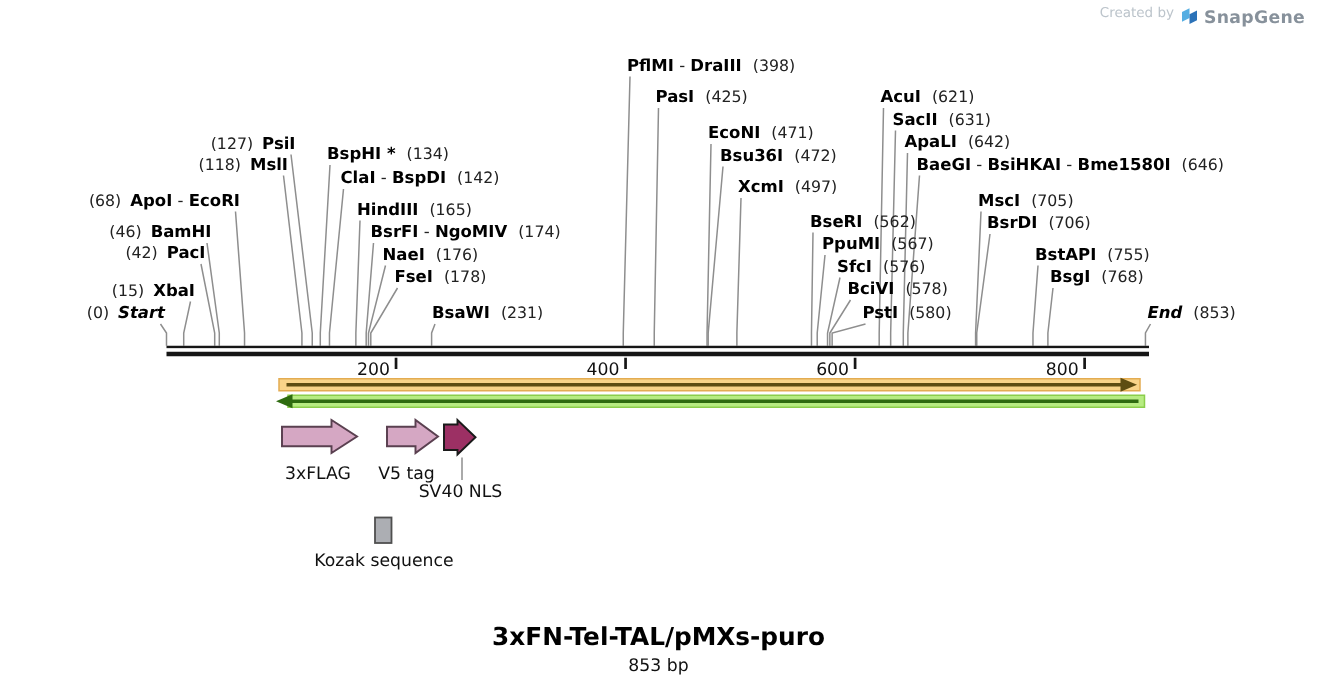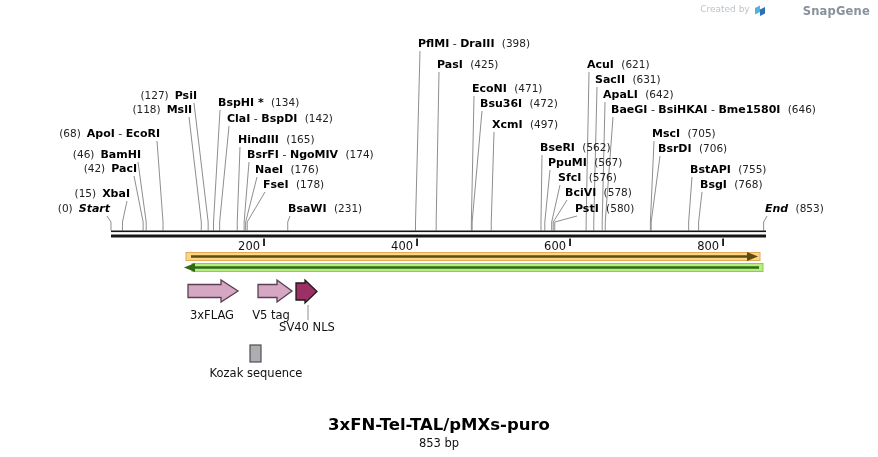--- a/index.html
+++ b/index.html
@@ -25,21 +25,21 @@
 <body>
 
 <div class="canvas">
 
   <div class="logo">
     <span class="created-by" style="color: rgb(188, 196, 203);">Created by</span>
     <svg width="12" height="14" viewBox="0 0 12 14" style="position:static">
       <path id="logo-p1" d="M1,4 L6,1.5 L6,8 L1,10.5 Z" fill="#56AEE2"></path>
       <path id="logo-p2" d="M6,5.5 L11,3 L11,9.5 L6,12 Z" fill="#2B72B8"></path>
     </svg>
-    <span class="brand" style="color: rgb(135, 145, 155); margin-left: 33px;">SnapGene</span>
+    <span class="brand" style="color: rgb(135, 145, 155);">SnapGene</span>
   </div>
 
   <svg width="878" height="457" viewBox="0 0 878 457">
     <g id="map-layer">
         <polyline points="107,216 111,222 111,230.5" fill="none" stroke="#8E8E8E" stroke-width="1"></polyline>
         <polyline points="127,201 122.4765,222 122.4765,230.5" fill="none" stroke="#8E8E8E" stroke-width="1"></polyline>
         <polyline points="134,176 143.1342,222 143.1342,230.5" fill="none" stroke="#8E8E8E" stroke-width="1"></polyline>
         <polyline points="138,162 146.1946,222 146.1946,230.5" fill="none" stroke="#8E8E8E" stroke-width="1"></polyline>
         <polyline points="157,141 163.0268,222 163.0268,230.5" fill="none" stroke="#8E8E8E" stroke-width="1"></polyline>
         <polyline points="189,117 201.2818,222 201.2818,230.5" fill="none" stroke="#8E8E8E" stroke-width="1"></polyline>

